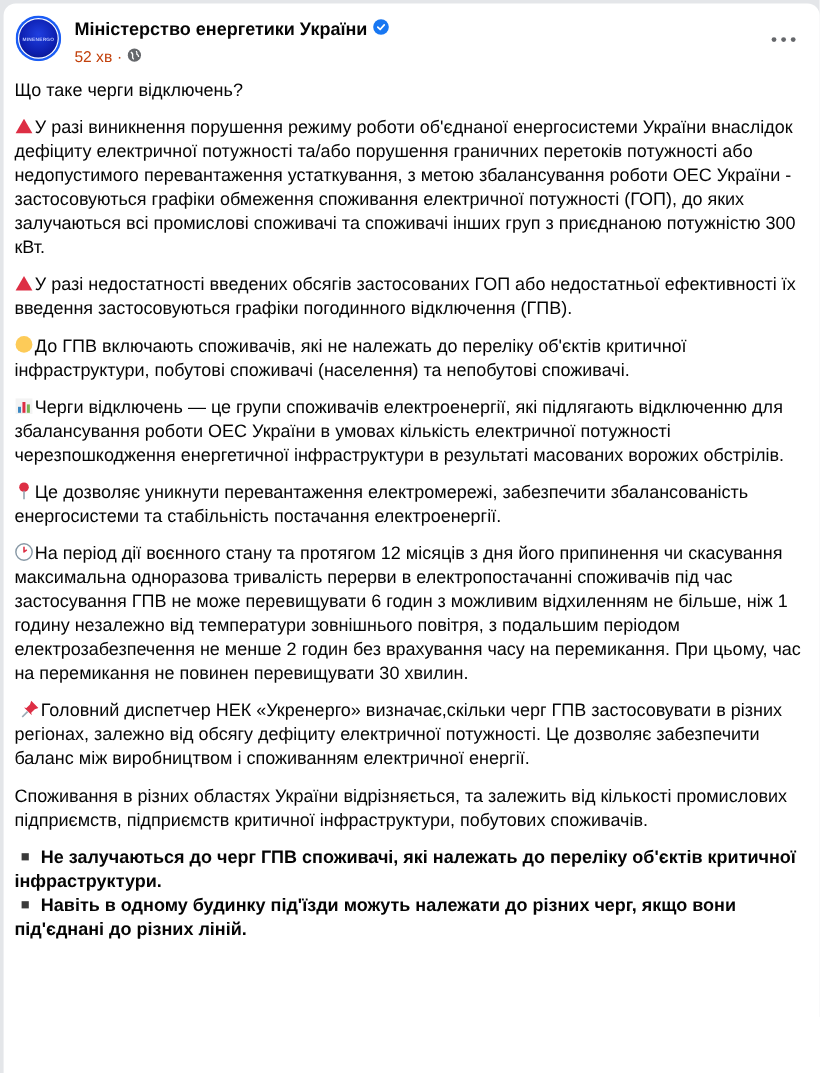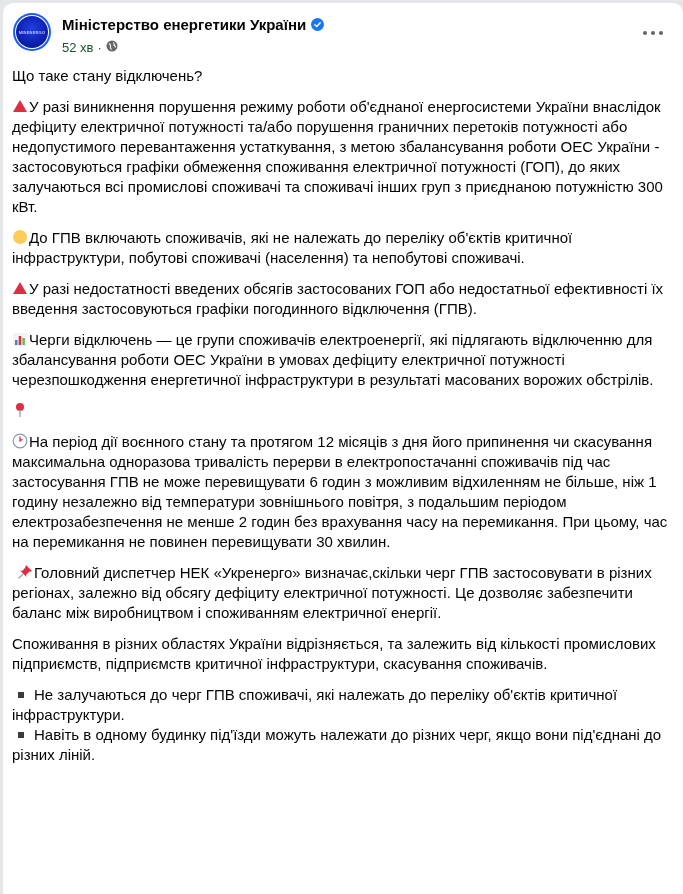--- a/index.html
+++ b/index.html
@@ -18,42 +18,42 @@
     border-radius: 50%; background: #ffffff; box-shadow: 0 0 0 2px #1a5cf5 inset;
   }
   .avatar-inner {
     position: absolute; left: 3px; top: 3px; width: 32px; height: 32px; border-radius: 50%;
     background: radial-gradient(circle at 50% 40%, #1f3fe0 0%, #0d1fb0 60%, #08127a 100%);
     display: flex; align-items: center; justify-content: center;
     color: #b9c6ff; font-size: 4px; letter-spacing: 0.2px; font-weight: bold;
   }
   .page-name {
     position: absolute; left: 59px; top: 13px; font-size: 15px; font-weight: bold; color: #050505;
-    display: flex; align-items: center; gap: 5px;
+    display: flex; gap: 5px;
   }
   .verified {
     width: 13px; height: 13px; border-radius: 50%; background: #1877f2;
     display: inline-flex; align-items: center; justify-content: center;
   }
   .meta {
-    position: absolute; left: 59px; top: 37px; font-size: 13px; color: #14532d;
+    position: absolute; left: 59px; top: 37px; font-size: 13px; color: #c2410c;
     display: flex; align-items: center; gap: 4px;
   }
   .more-btn {
     position: absolute; right: 20px; top: 24px; width: 20px; height: 12px;
     display: flex; align-items: center; justify-content: space-between;
   }
   .more-btn span { width: 4px; height: 4px; border-radius: 50%; background: #65676b; display: block; }
   .body {
     position: absolute; left: 9px; top: 63px; width: 662px;
     font-size: 15px; line-height: 20px; color: #050505;
   }
   .para { margin: 0 0 11px 0; white-space: pre-wrap; }
   .emoji { display: inline-block; width: 16px; height: 16px; vertical-align: -2px; margin-right: 1px; }
-  .bullet-item { margin: 0; }
+  .bullet-item { margin: 0; font-weight: bold; }
   .sq { display: inline-block; width: 6px; height: 6px; background: #3a3a3a; margin: 0 10px 2px 6px; vertical-align: middle; }
 </style>
 </head>
 <body>
 
 <div class="card">
   <div class="header">
     <div class="avatar">
       <div class="avatar-inner">MINENERGO</div>
     </div>
@@ -76,58 +76,58 @@
       </span>
     </div>
     <div class="more-btn">
       <span></span>
         <span></span>
         <span></span>
     </div>
   </div>
 
   <div class="body">
-    <p class="para">Що таке стану відключень?</p>
+    <p class="para">Що таке черги відключень?</p>
 
     <p class="para"><svg class="emoji" viewBox="0 0 16 16">
           <path d="M8 2 L15 14 L1 14 Z" fill="#dd2e44"></path>
         </svg><span>У разі виникнення порушення режиму роботи об'єднаної енергосистеми України внаслідок дефіциту електричної потужності та/або порушення граничних перетоків потужності або недопустимого перевантаження устаткування, з метою збалансування роботи ОЕС України - застосовуються графіки обмеження споживання електричної потужності (ГОП), до яких залучаються всі промислові споживачі та споживачі інших груп з приєднаною потужністю 300 кВт.</span></p>
 
     <p class="para"><svg class="emoji" viewBox="0 0 16 16">
+          <path d="M8 2 L15 14 L1 14 Z" fill="#dd2e44"></path>
+        </svg><span>У разі недостатності введених обсягів застосованих ГОП або недостатньої ефективності їх введення застосовуються графіки погодинного відключення (ГПВ).</span></p>
+
+    <p class="para"><svg class="emoji" viewBox="0 0 16 16">
           <circle cx="8" cy="8" r="7" fill="#fdcb58"></circle>
         </svg><span>До ГПВ включають споживачів, які не належать до переліку об'єктів критичної інфраструктури, побутові споживачі (населення) та непобутові споживачі.</span></p>
-
-    <p class="para"><svg class="emoji" viewBox="0 0 16 16">
-          <path d="M8 2 L15 14 L1 14 Z" fill="#dd2e44"></path>
-        </svg><span>У разі недостатності введених обсягів застосованих ГОП або недостатньої ефективності їх введення застосовуються графіки погодинного відключення (ГПВ).</span></p>
 
 
     <p class="para"><svg class="emoji" viewBox="0 0 16 16">
           <rect x="1" y="2" width="14" height="13" fill="#f3f3f3"></rect>
           <rect x="3" y="9" width="2.5" height="5" fill="#3b88c3"></rect>
           <rect x="6.7" y="5" width="2.5" height="9" fill="#dd2e44"></rect>
           <rect x="10.4" y="7" width="2.5" height="7" fill="#77b255"></rect>
-        </svg><span>Черги відключень — це групи споживачів електроенергії, які підлягають відключенню для збалансування роботи ОЕС України в умовах дефіциту електричної потужності черезпошкодження енергетичної інфраструктури в результаті масованих ворожих обстрілів.</span></p>
+        </svg><span>Черги відключень — це групи споживачів електроенергії, які підлягають відключенню для збалансування роботи ОЕС України в умовах кількість електричної потужності черезпошкодження енергетичної інфраструктури в результаті масованих ворожих обстрілів.</span></p>
 
     <p class="para"><svg class="emoji" viewBox="0 0 16 16">
           <circle cx="8" cy="5" r="4" fill="#dd2e44"></circle>
           <path d="M8 8 L8 15" stroke="#99aab5" stroke-width="1.4"></path>
-        </svg></p>
+        </svg><span>Це дозволяє уникнути перевантаження електромережі, забезпечити збалансованість енергосистеми та стабільність постачання електроенергії.</span></p>
 
     <p class="para"><svg class="emoji" viewBox="0 0 16 16">
           <circle cx="8" cy="8" r="6.8" fill="#fff" stroke="#8899a6" stroke-width="1.2"></circle>
           <path d="M8 8 L8 4 M8 8 L10 6.5" stroke="#dd2e44" stroke-width="1.3" stroke-linecap="round"></path>
         </svg><span>На період дії воєнного стану та протягом 12 місяців з дня його припинення чи скасування максимальна одноразова тривалість перерви в електропостачанні споживачів під час застосування ГПВ не може перевищувати 6 годин з можливим відхиленням не більше, ніж 1 годину незалежно від температури зовнішнього повітря, з подальшим періодом електрозабезпечення не менше 2 годин без врахування часу на перемикання. При цьому, час на перемикання не повинен перевищувати 30 хвилин.</span></p>
 
     <p class="para"><span style="display:inline-block;width:5px"></span><svg class="emoji" viewBox="0 0 16 16">
           <path d="M9 1 L15 7 L12 8 L9 11 L9.5 13 L3 6.5 L5 7 L8 4 Z" fill="#dd2e44"></path>
           <path d="M6 10 L1.5 14.5" stroke="#99aab5" stroke-width="1.4"></path>
         </svg><span>Головний диспетчер НЕК «Укренерго» визначає,скільки черг ГПВ застосовувати в різних регіонах, залежно від обсягу дефіциту електричної потужності. Це дозволяє забезпечити баланс між виробництвом і споживанням електричної енергії.</span></p>
 
-    <p class="para">Споживання в різних областях України відрізняється, та залежить від кількості промислових підприємств, підприємств критичної інфраструктури, скасування споживачів.</p>
+    <p class="para">Споживання в різних областях України відрізняється, та залежить від кількості промислових підприємств, підприємств критичної інфраструктури, побутових споживачів.</p>
 
 
     <div>
       <p class="bullet-item"><span class="sq"></span><span>Не залучаються до черг ГПВ споживачі, які належать до переліку об'єктів критичної інфраструктури.</span></p>
       <p class="bullet-item"><span class="sq"></span><span>Навіть в одному будинку під'їзди можуть належати до різних черг, якщо вони під'єднані до різних ліній.</span></p>
     </div>
   </div>
 </div>
 
 </body></html>

